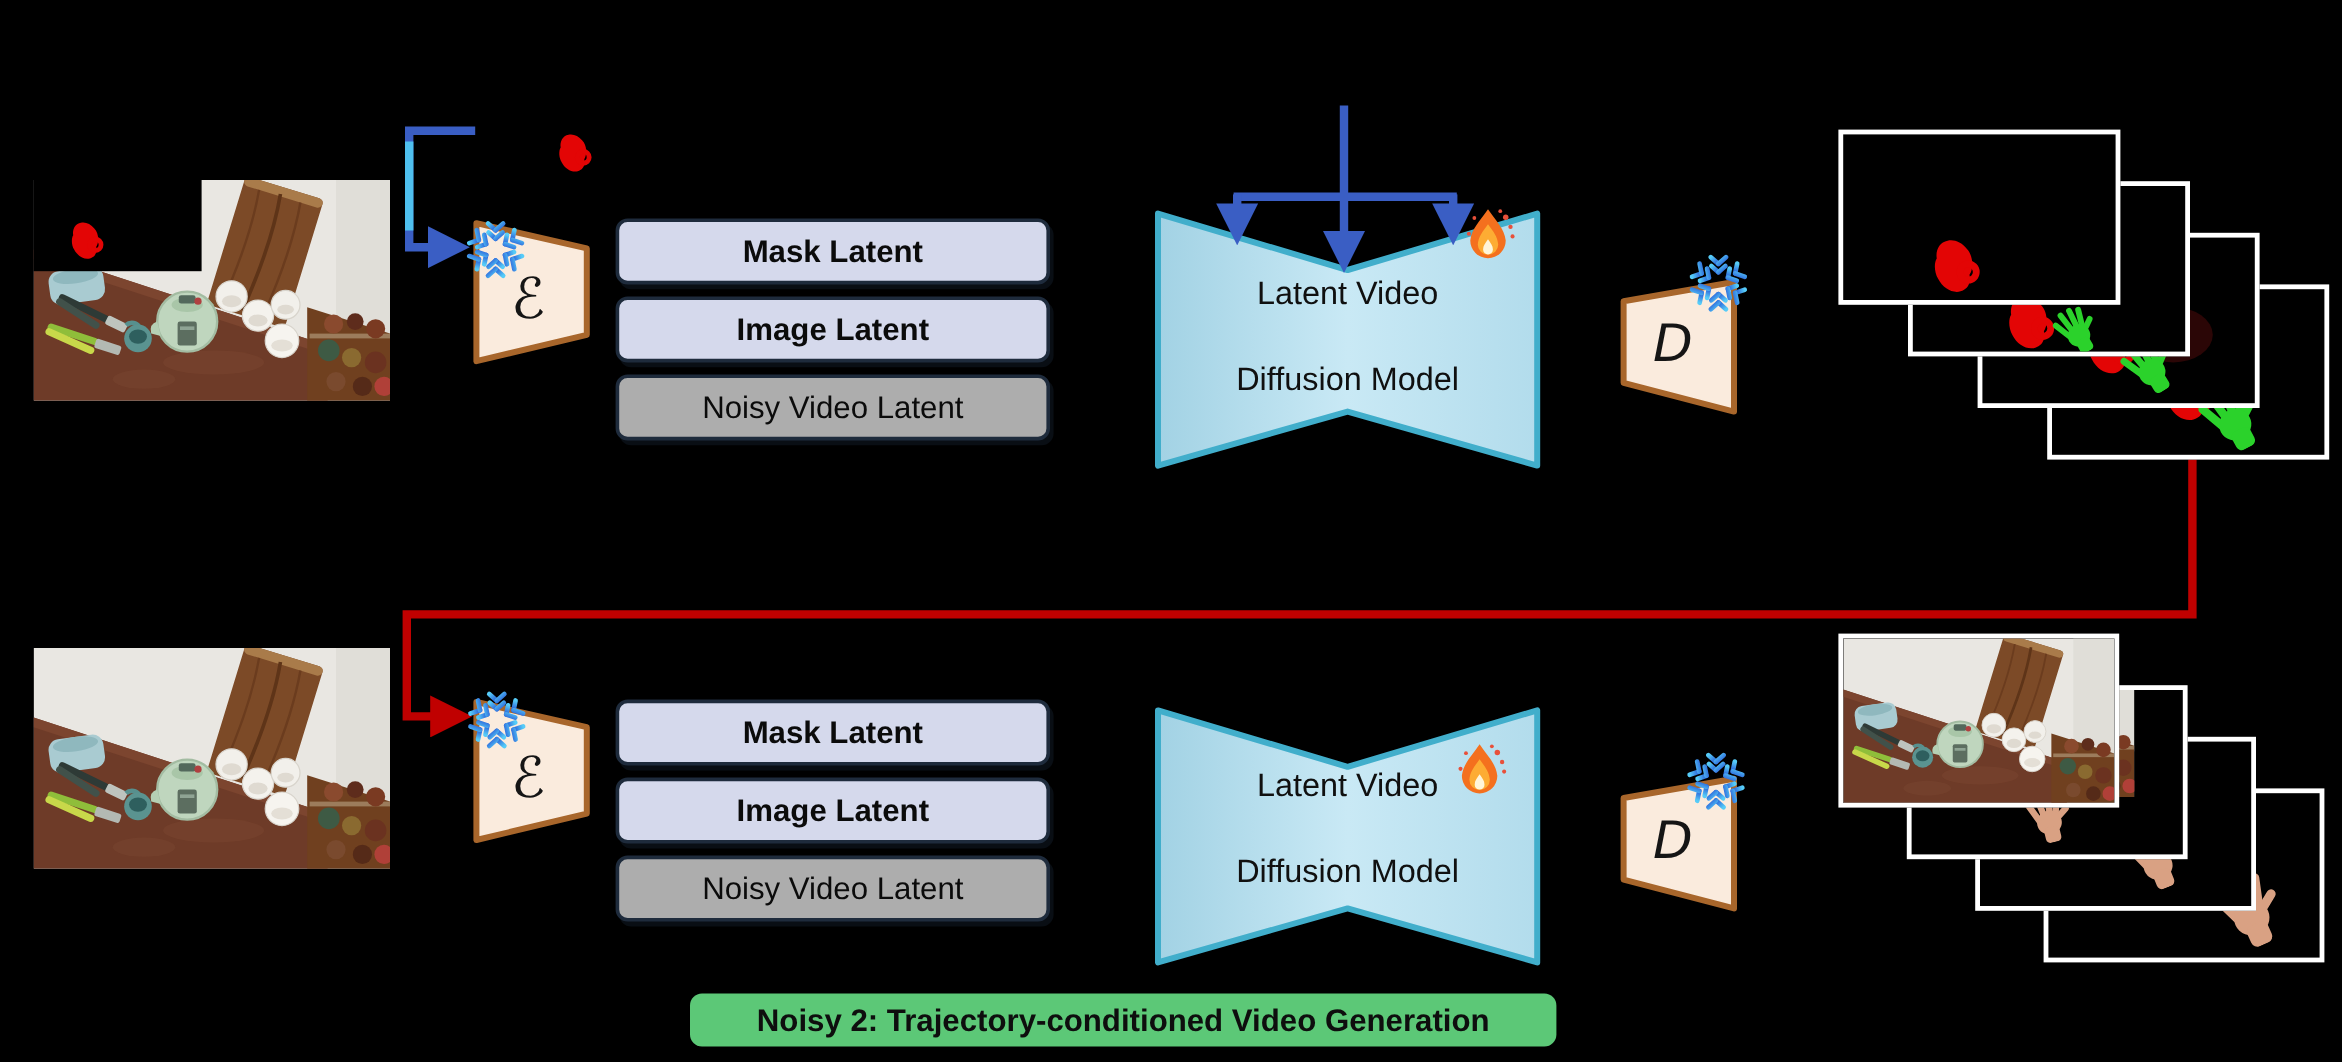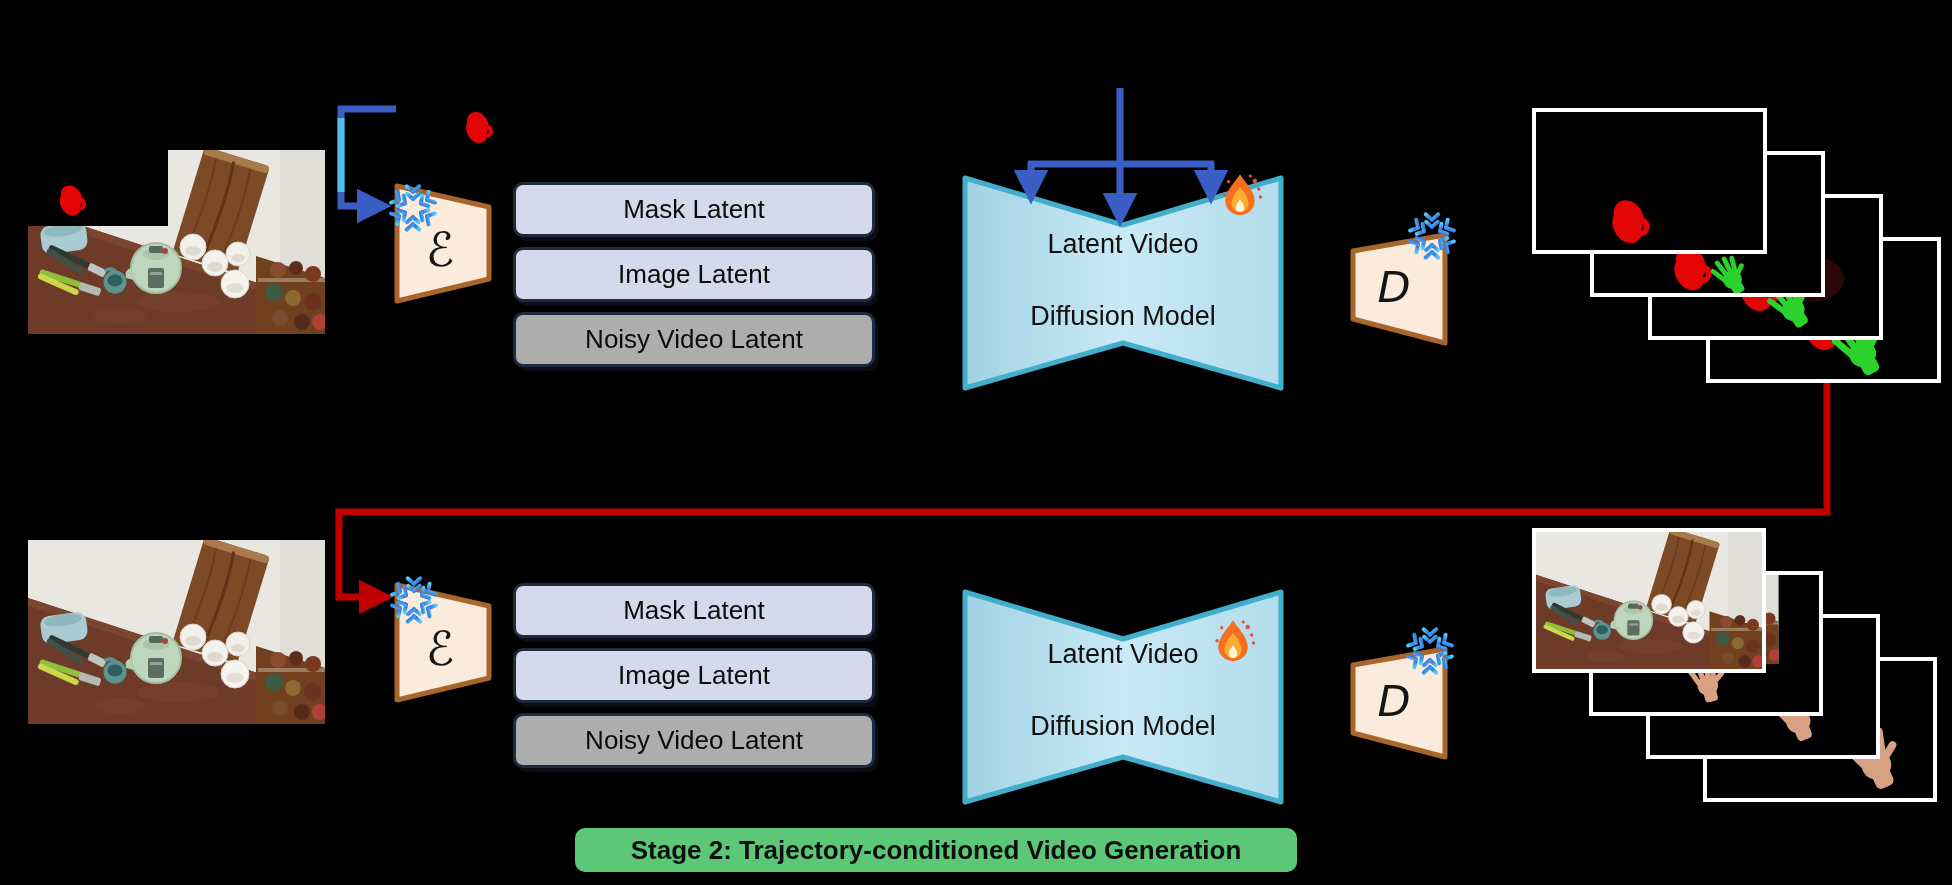--- a/index.html
+++ b/index.html
@@ -35,21 +35,21 @@
   .snow{z-index:5;}
   .snow-e1{left:385px;top:180px;width:56px;height:56px;}
   .snow-e2{left:386px;top:572px;width:56px;height:56px;}
   .snow-d1{left:1404px;top:208px;width:56px;height:56px;}
   .snow-d2{left:1402px;top:623px;width:56px;height:56px;}
 
   
   .latent{left:513px;width:362px;height:55px;border:3px solid #1E2B3C;border-radius:10px;
           display:flex;align-items:center;justify-content:center;box-sizing:border-box;
           font-size:26px;color:#0b0b0b;z-index:3;box-shadow:3px 4px 0 rgba(10,16,24,.85);}
-  .lavender{background:#D5D9EC;}
+  .lavender{background:#D5D9EC;font-weight:bold;}
   .graybox{background:#ADADAD;}
   .b1a{top:182px;} .b1b{top:247px;} .b1c{top:312px;}
   .b2a{top:583px;} .b2b{top:648px;} .b2c{top:713px;}
 
   
   .bow1{left:961px;top:174px;width:324px;height:218px;z-index:2;}
   .bow2{left:961px;top:588px;width:324px;height:218px;z-index:2;}
   .bowtext{width:280px;height:76px;z-index:3;display:flex;flex-direction:column;
            align-items:center;justify-content:center;font-size:27px;line-height:36px;color:#101010;gap:36px;}
   .bowtext1{left:983px;top:242px;}
@@ -360,21 +360,21 @@
     <div class="frame f4">
       <svg class="scene-fill" viewBox="105 80 192 119" preserveAspectRatio="xMidYMid slice">
           <use href="#kitchen"></use>
         </svg>
       <svg style="position:absolute;left:132px;top:58px;width:66px;height:72px;color:#D9A183;transform:rotate(-24deg)" viewBox="0 0 60 64">
           <use href="#hand"></use>
         </svg>
     </div>
   </div>
 
-  <div class="abs banner banner2">Stage 2: Trajectory-conditioned Video Generation</div>
+  <div class="abs banner banner2">Noisy 2: Trajectory-conditioned Video Generation</div>
 
   <svg class="arrow-over" width="1952" height="885">
     <g fill="none" stroke="#3A5EC4" stroke-width="7">
       <path d="M396,109 L341,109 L341,206 L360,206" marker-end="url(#ab)"></path>
       <path d="M341,118 L341,192" stroke="#4FC0EE"></path>
       <path d="M1120,88 L1120,196" marker-end="url(#ab)"></path>
       <path d="M1028,164 L1214,164"></path>
       <path d="M1031,162 L1031,173" marker-end="url(#ab)"></path>
       <path d="M1211,162 L1211,173" marker-end="url(#ab)"></path>
     </g>

